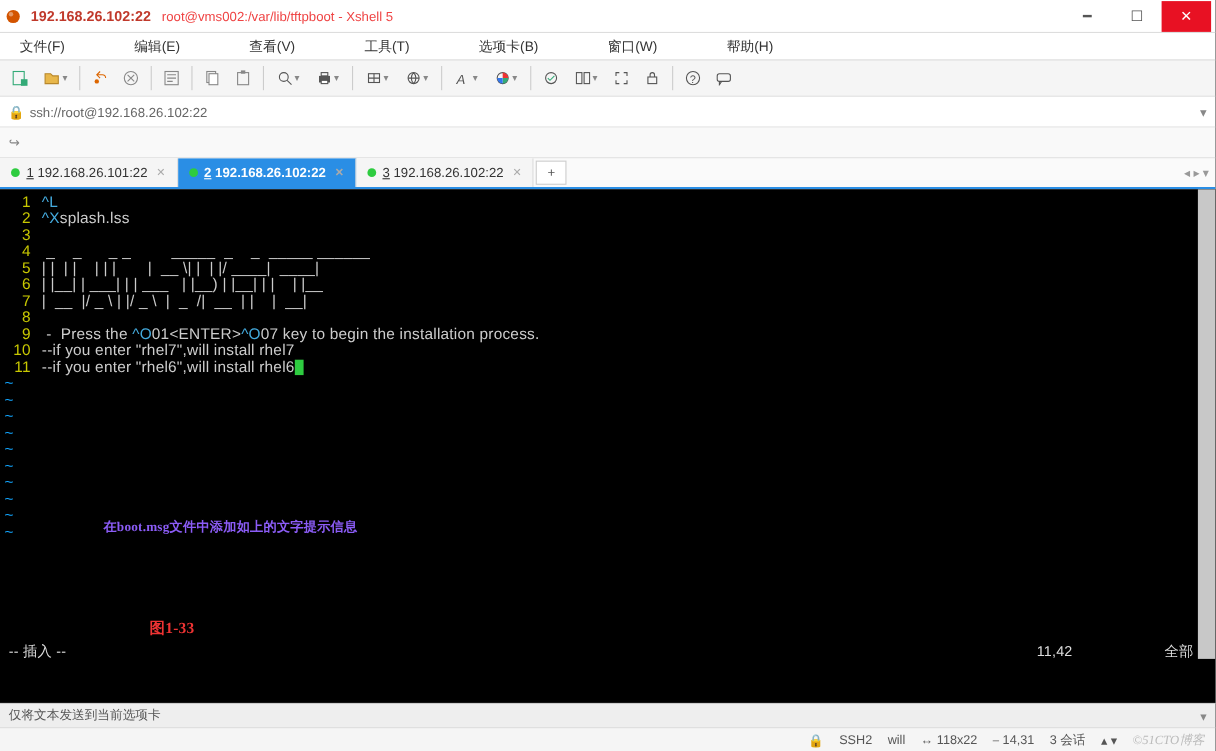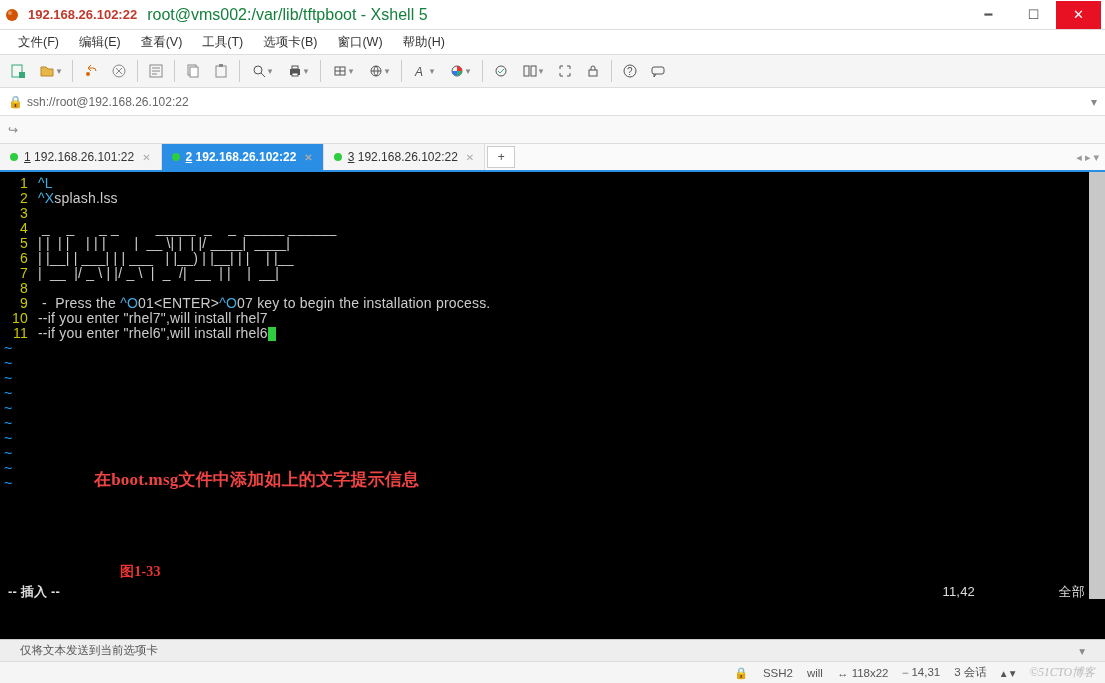--- a/index.html
+++ b/index.html
@@ -2,27 +2,27 @@
 <html><head>
 <meta charset="utf-8">
 <style>
 * { margin: 0; padding: 0; box-sizing: border-box; font-family: "Microsoft YaHei", Tahoma, sans-serif; }
 body { width: 1105px; height: 683px; background: #f0f0f0; display: flex; flex-direction: column; overflow: hidden; }
 
 
 .titlebar { height: 30px; background: #fff; display: flex; align-items: center; padding: 0 4px; border-bottom: 1px solid #ddd; }
 .titlebar .icon { width: 16px; height: 16px; margin-right: 8px; }
 .titlebar .host { font-weight: bold; color: #c0392b; font-size: 13px; margin-right: 10px; }
-.titlebar .title { font-size: 16px; color: #15803d; flex: 1; }
+.titlebar .title { font-size: 12px; color: #ef4444; flex: 1; }
 .win-controls { display: flex; }
 .win-controls div { width: 45px; height: 28px; display: flex; align-items: center; justify-content: center; font-size: 13px; color: #555; }
 .win-controls .close { background: #e81123; color: #fff; }
 
 
-.menubar { height: 24px; background: #fff; display: flex; align-items: center; padding: 0 8px; font-size: 12.5px; color: #333; }
+.menubar { height: 24px; background: #fff; display: flex; align-items: center; padding: 0 8px; font-size: 12.5px; color: #333; gap: 43px; }
 .menubar span { padding: 2px 10px; }
 
 
 .toolbar { height: 34px; background: #f5f5f5; display: flex; align-items: center; padding: 0 6px; gap: 4px; border-top: 1px solid #ddd; border-bottom: 1px solid #ddd; }
 .tb-btn { width: 24px; height: 24px; display: flex; align-items: center; justify-content: center; color: #555; font-size: 14px; }
 .tb-btn.wide { width: 32px; }
 .sep { width: 1px; height: 22px; background: #ccc; margin: 0 2px; }
 .drop::after { content: "▾"; font-size: 9px; margin-left: 2px; color: #888; }
 
 
@@ -48,31 +48,31 @@
 
 .terminal { flex: 1; background: #000; color: #ccc; font-family: "Consolas", "Courier New", monospace; font-size: 14px; line-height: 15px; padding: 4px 0 0 0; overflow: hidden; position: relative; letter-spacing: 0.2px; }
 .gutter { position: absolute; left: 0; top: 4px; width: 34px; text-align: right; color: #c8c800; padding-right: 6px; }
 .gutter div { height: 15px; }
 .code { position: absolute; left: 38px; top: 4px; right: 20px; white-space: pre; }
 .code .l { height: 15px; }
 .term-cyan { color: #4ad; }
 .tilde-col { position: absolute; left: 0; top: 169px; width: 34px; }
 .tilde-col div { height: 15px; color: #12a6ff; padding-left: 4px; }
 .cursor { display: inline-block; width: 8px; height: 14px; background: #2ecc40; vertical-align: middle; }
-.overlay-note { position: absolute; left: 94px; top: 300px; color: #ef4444; font-weight: bold; font-size: 17px; font-family: "Microsoft YaHei"; }
-.overlay-fig { position: absolute; left: 120px; bottom: 20px; color: #e33; font-weight: bold; font-size: 14px; font-family: "Microsoft YaHei"; }
+.overlay-note { position: absolute; left: 94px; top: 300px; color: #8b5cf6; font-weight: bold; font-size: 12px; font-family: "Microsoft YaHei"; }
+.overlay-fig { position: absolute; left: 136px; bottom: 20px; color: #e33; font-weight: bold; font-size: 14px; font-family: "Microsoft YaHei"; }
 .vim-status { position: absolute; left: 0; right: 0; bottom: 40px; height: 16px; display: flex; align-items: center; color: #ddd; padding: 0 8px; font-size: 13px; }
-.vim-mode { font-weight: bold; }
+.vim-mode { font-weight: normal; }
 .vim-ruler { position: absolute; right: 130px; }
 .vim-all { position: absolute; right: 20px; font-family: Liberation Serif, serif; }
 .term-scrollbar { position: absolute; right: 0; top: 0; bottom: 40px; width: 16px; background: #eee; }
 .term-scrollbar .thumb { width: 100%; height: 100%; background: #c8c8c8; }
 
 
-.footer1 { height: 22px; background: #eee; display: flex; align-items: center; padding: 0 20px; font-size: 11.5px; color: #555; border-top: 1px solid #ccc; }
+.footer1 { height: 22px; background: #eee; display: flex; align-items: center; padding: 0 8px; font-size: 11.5px; color: #555; border-top: 1px solid #ccc; }
 .footer1 .arrow { margin-left: auto; color: #888; }
 .footer2 { height: 22px; background: #f5f5f5; display: flex; align-items: center; justify-content: flex-end; padding: 0 10px; font-size: 11.5px; color: #555; gap: 14px; border-top: 1px solid #ddd; }
 .watermark { color: #bbb; font-style: italic; font-family: Liberation Serif, serif; }
 svg { display: block; }
 </style>
 </head>
 <body>
 
 <div class="titlebar">
   <span class="icon">

